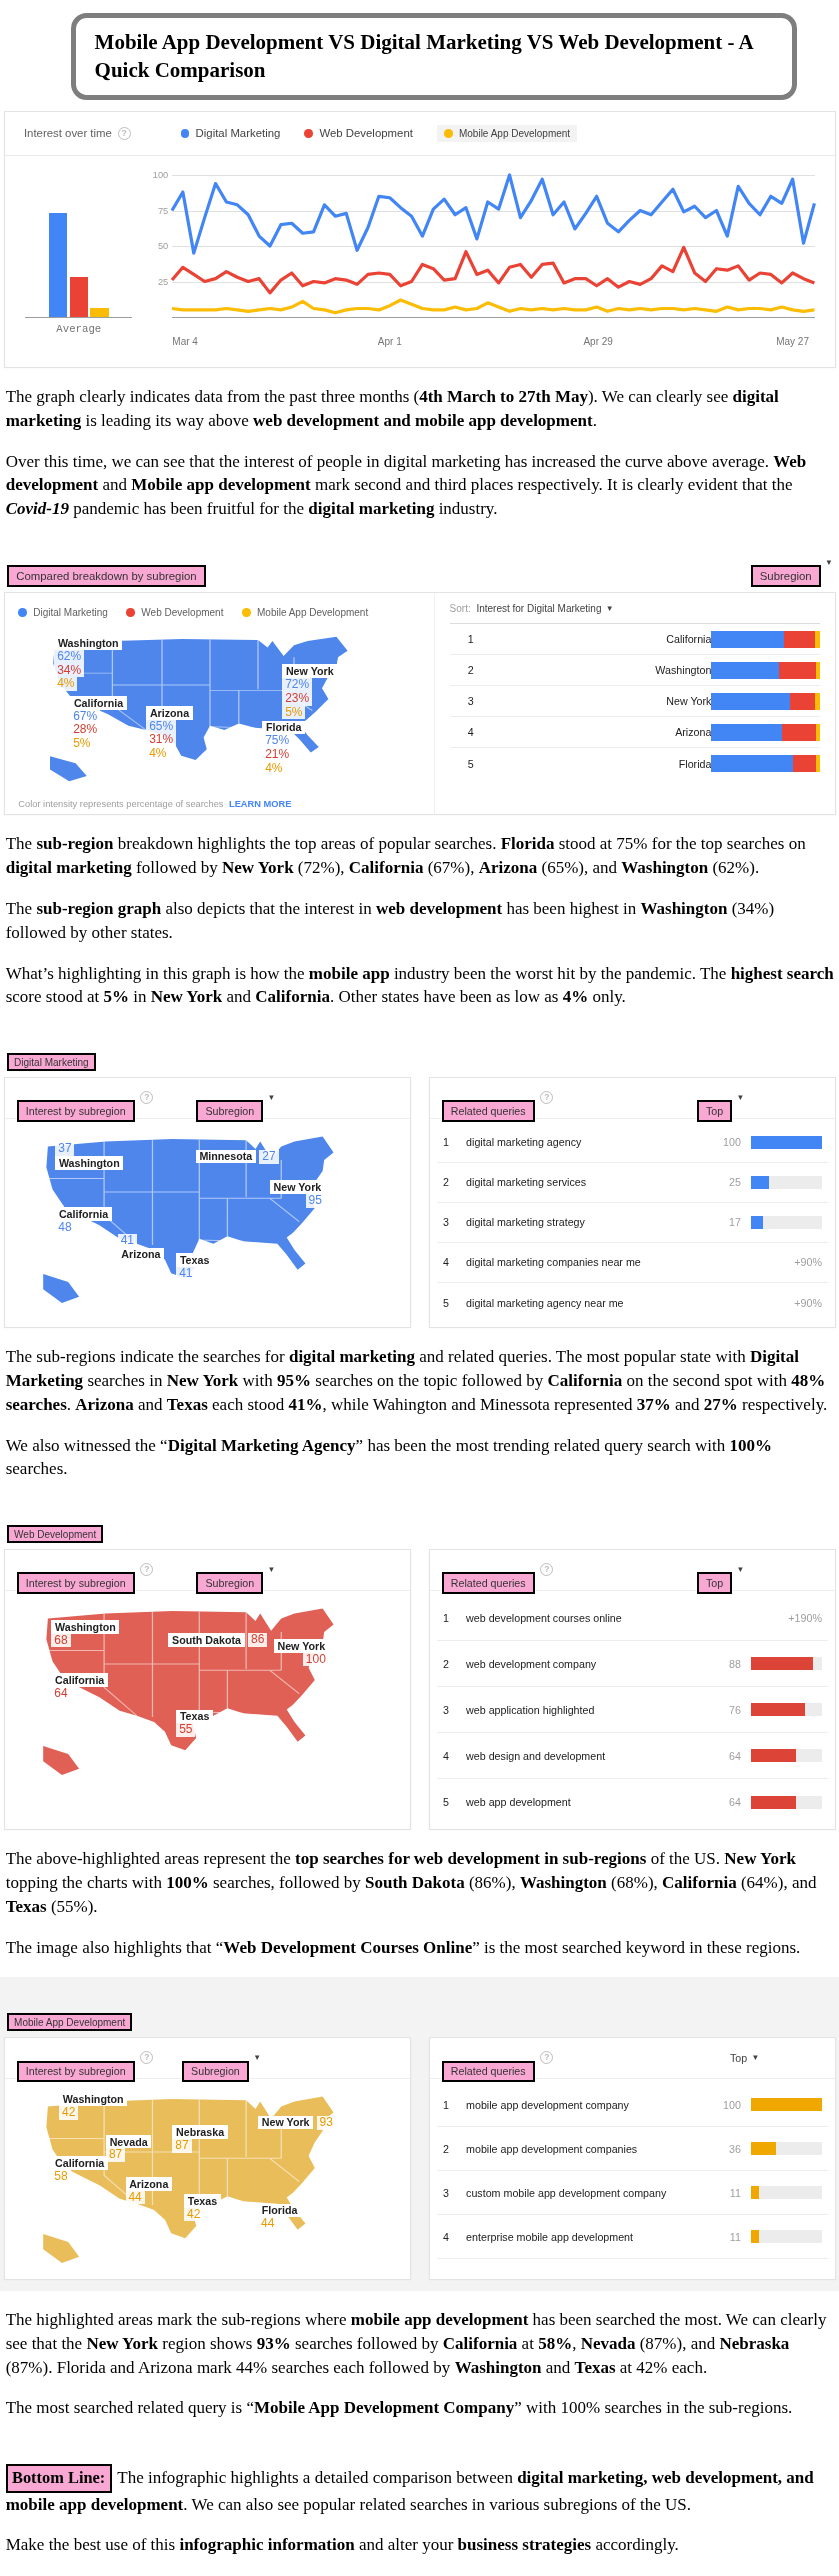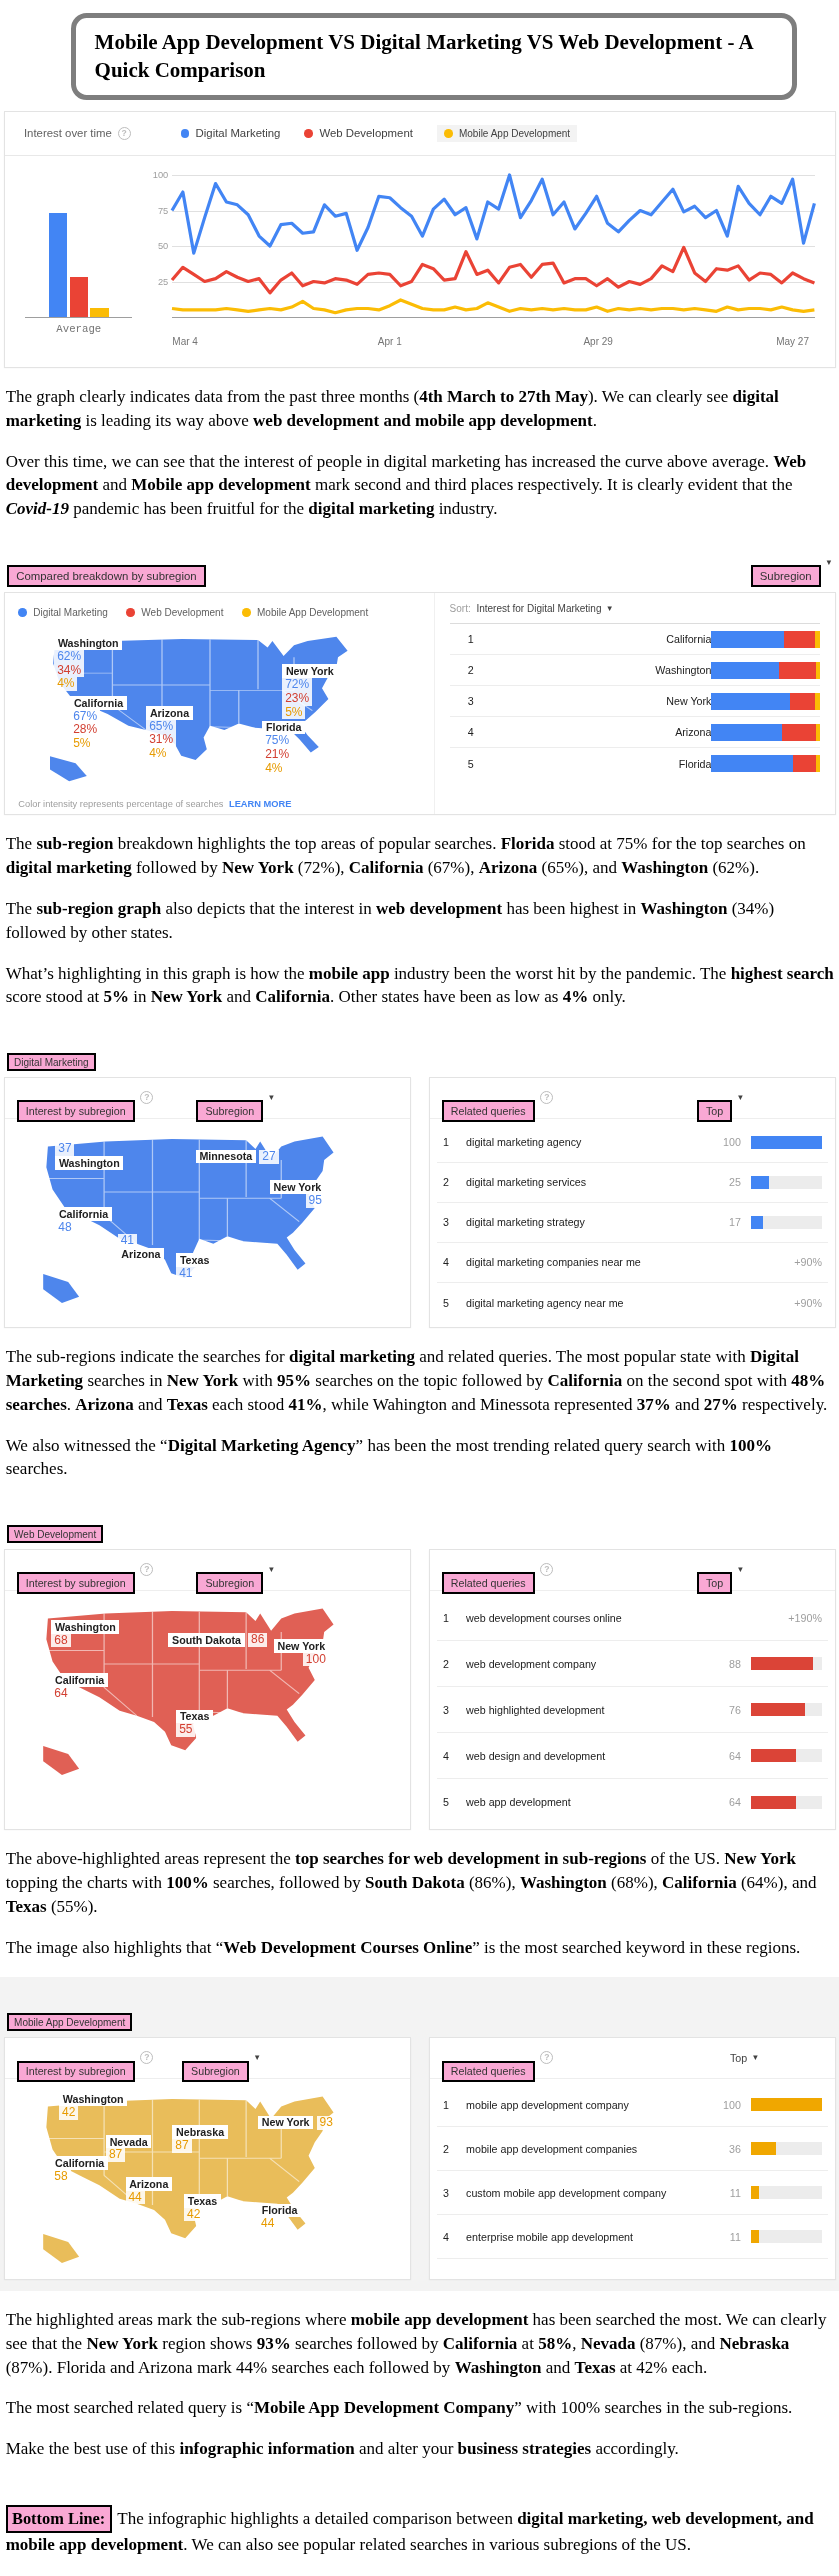--- a/index.html
+++ b/index.html
@@ -475,21 +475,21 @@
         <div class="q-row" style="height:46px">
           <span class="q-rank">2</span>
           <span class="q-text">web development company</span>
           <span class="q-val">88</span>
           <span class="q-track">
               <i class="f-red" style="width: 88%;"></i>
             </span>
         </div>
         <div class="q-row" style="height:46px">
           <span class="q-rank">3</span>
-          <span class="q-text">web highlighted development</span>
+          <span class="q-text">web application highlighted</span>
           <span class="q-val">76</span>
           <span class="q-track">
               <i class="f-red" style="width: 76%;"></i>
             </span>
         </div>
         <div class="q-row" style="height:46px">
           <span class="q-rank">4</span>
           <span class="q-text">web design and development</span>
           <span class="q-val">64</span>
           <span class="q-track">
@@ -607,25 +607,25 @@
               </span>
           </div>
         </div>
       </div>
     </div>
   </div>
 
   <p class="para"><span>The highlighted areas mark the sub-regions where </span><span class="b">mobile app development</span><span> has been searched the most. We can clearly see that the </span><span class="b">New York</span><span> region shows </span><span class="b">93%</span><span> searches followed by </span><span class="b">California</span><span> at </span><span class="b">58%</span><span>, </span><span class="b">Nevada</span><span> (87%), and </span><span class="b">Nebraska</span><span> (87%). Florida and Arizona mark 44% searches each followed by </span><span class="b">Washington</span><span> and </span><span class="b">Texas</span><span> at 42% each.</span></p>
   <p class="para"><span>The most searched related query is “</span><span class="b">Mobile App Development Company</span><span>” with 100% searches in the sub-regions.</span></p>
 
-  <p class="para"><span>Make the best use of this </span><span class="b">infographic information</span><span> and alter your </span><span class="b">business strategies</span><span> accordingly.</span></p>
-
   <p class="para">
     <span class="blackbox inline">Bottom Line:</span><span><span>The infographic highlights a detailed comparison between </span><span class="b">digital marketing, web development, and mobile app development</span><span>. We can also see popular related searches in various subregions of the US.</span></span>
   </p>
+
+  <p class="para"><span>Make the best use of this </span><span class="b">infographic information</span><span> and alter your </span><span class="b">business strategies</span><span> accordingly.</span></p>
 
   <div class="footer">
     <span class="f-item">
       <span class="b">Website:-</span>
       <span>https://www.softuvo.com/</span>
     </span>
     <span class="f-divider"></span>
     <span class="f-item">
       <span class="b">Business Email:</span>
       <span>info@softuvo.com</span>

